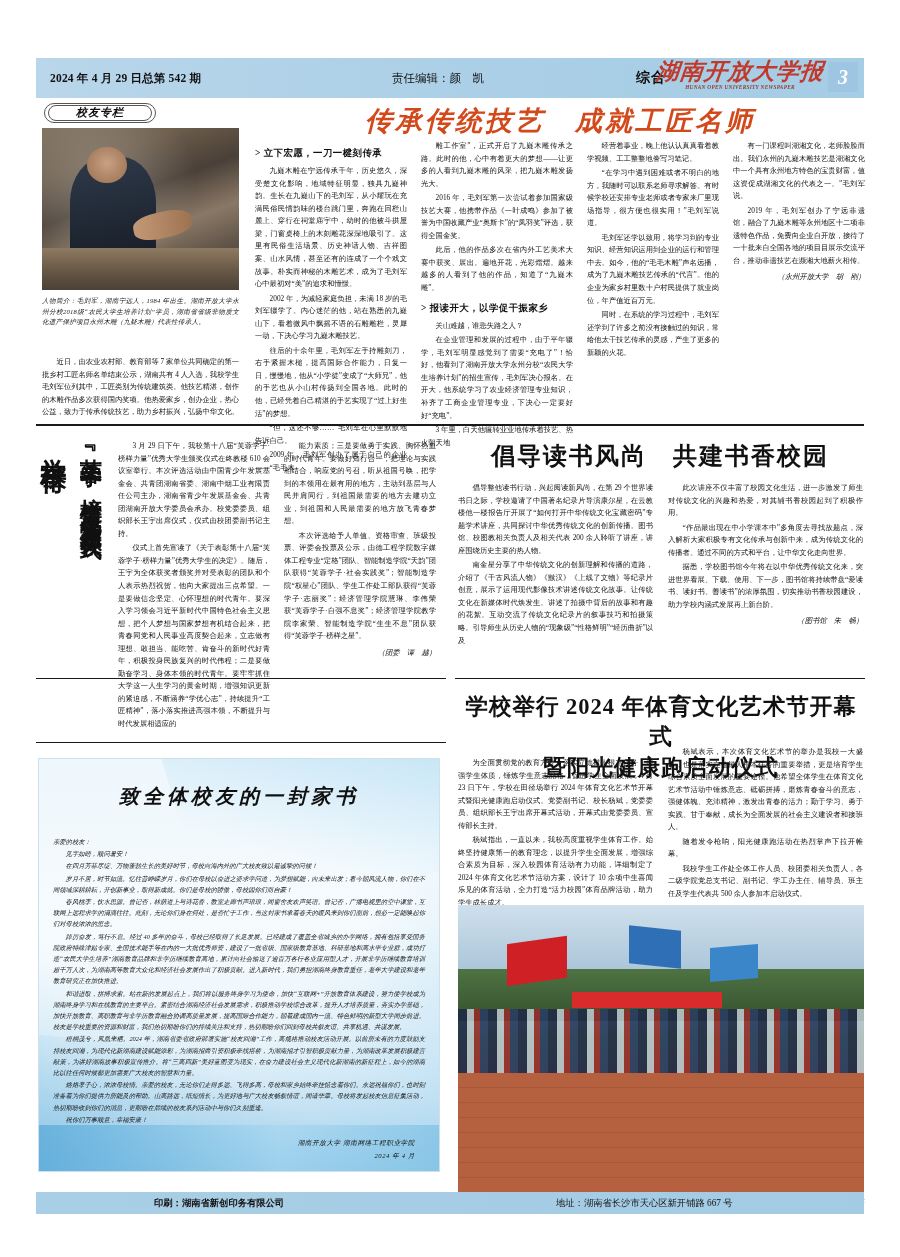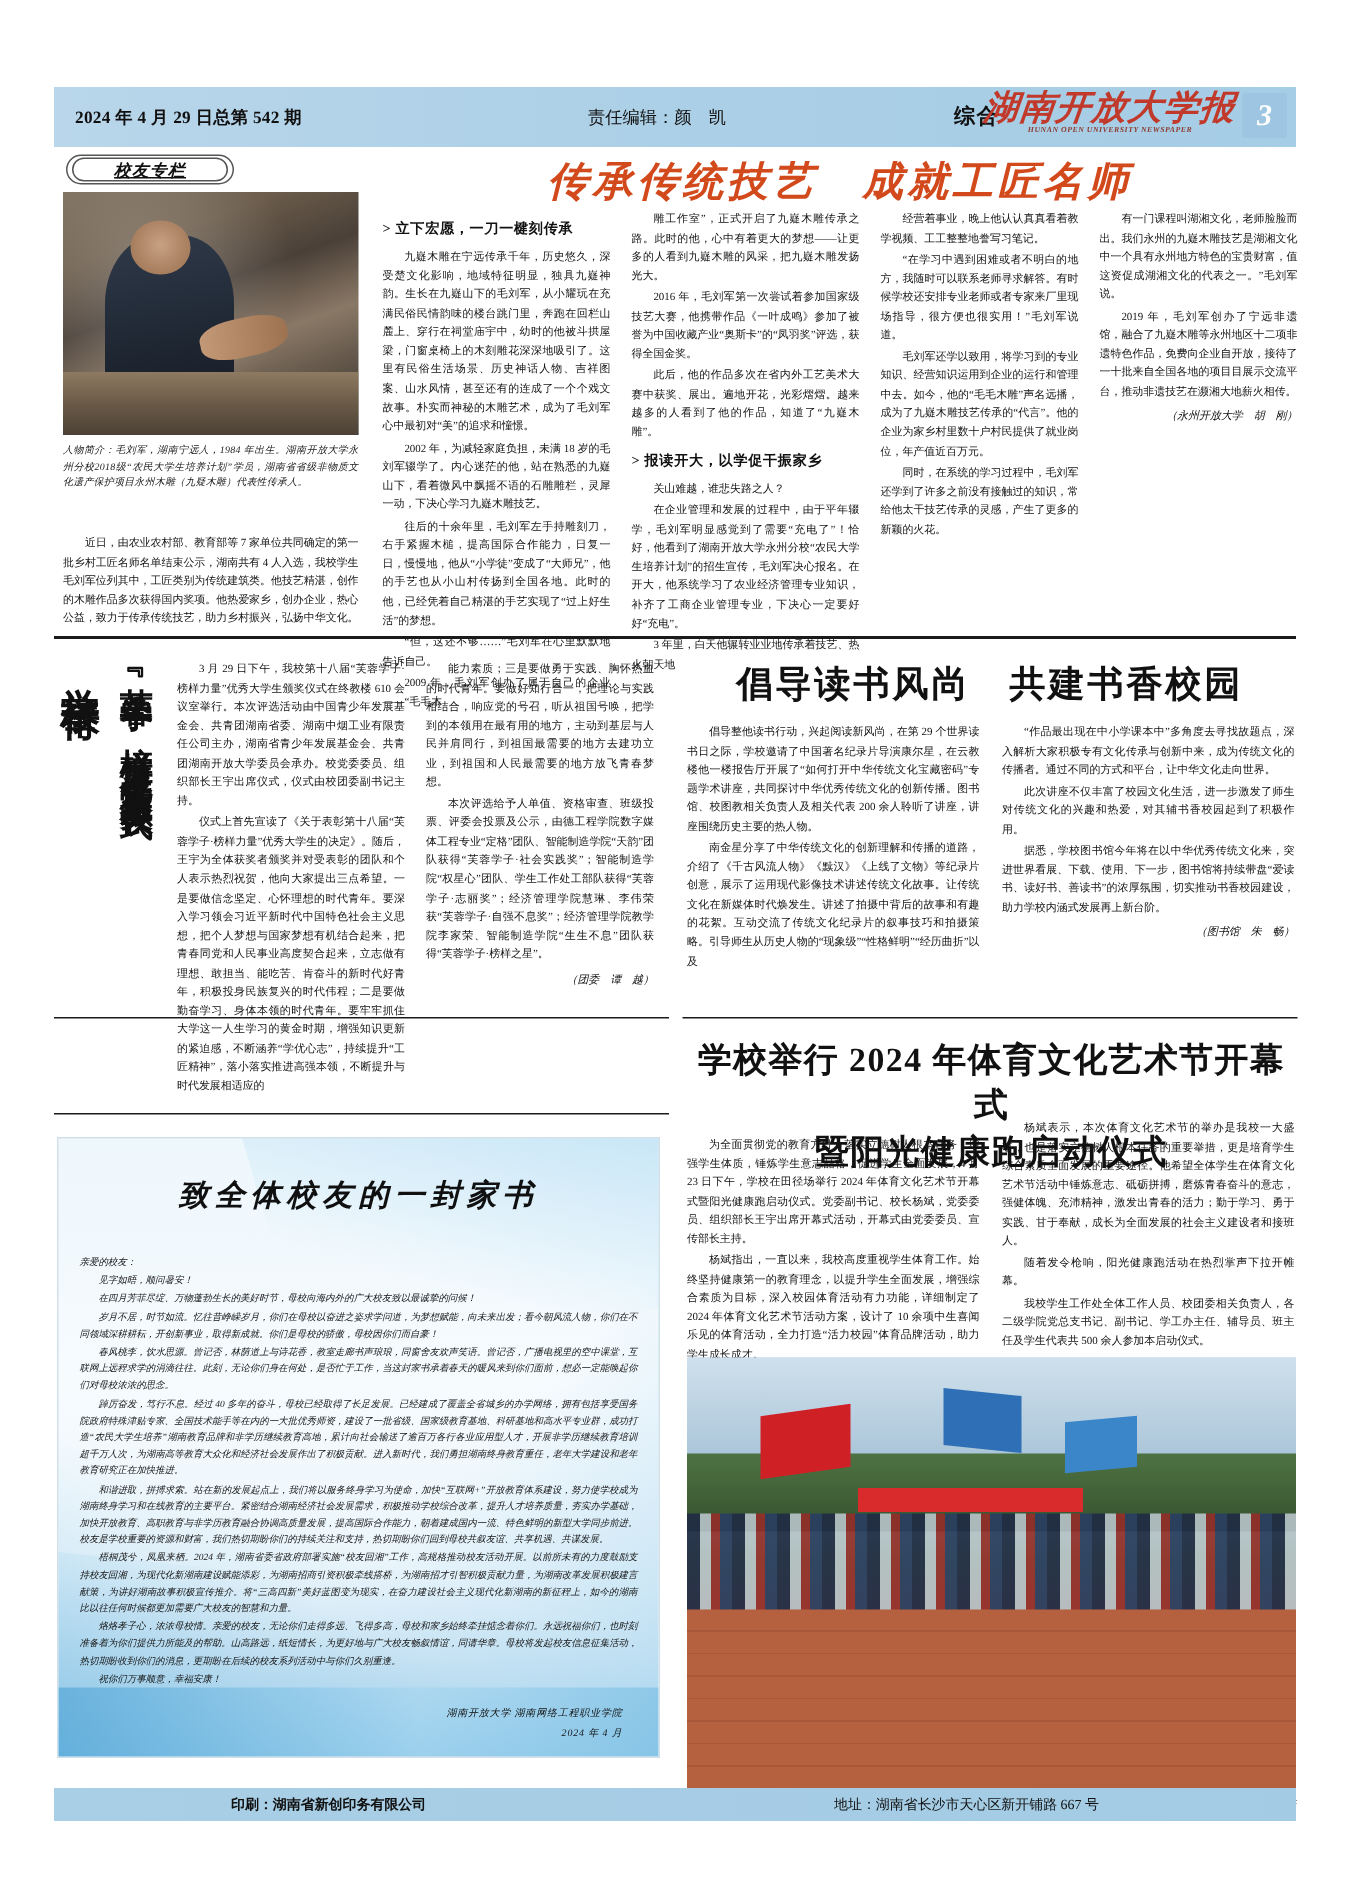--- a/index.html
+++ b/index.html
@@ -98,21 +98,21 @@
   }
   .badge-wrap .outer {
     position:absolute; inset:0;
     border: 1px solid #555;
     border-radius: 11px;
   }
   .badge-wrap .inner {
     position:absolute; left:4px; top:2px; right:4px; bottom:2px;
     border: 1px solid #555;
     border-radius: 9px;
-    display:flex; align-items:flex-start; justify-content:center;text-decoration:underline;
+    display:flex; align-items:flex-end; justify-content:center;
   }
   .badge-text {
     font-weight: bold;
     font-size: 11px;
     font-style: italic;
     letter-spacing: 1px;
     color: #111;
   }
 
   
@@ -458,22 +458,22 @@
     <p>本次评选给予人单值、资格审查、班级投票、评委会投票及公示，由德工程学院数字媒体工程专业“定格”团队、智能制造学院“天韵”团队获得“芙蓉学子·社会实践奖”；智能制造学院“权星心”团队、学生工作处工部队获得“芙蓉学子·志丽奖”；经济管理学院慧琳、李伟荣获“芙蓉学子·自强不息奖”；经济管理学院教学院李家荣、智能制造学院“生生不息”团队获得“芙蓉学子·榜样之星”。</p>
     <p class="byline">（团委　谭　越）</p>
   </div>
 
   <div class="headline-3">倡导读书风尚　共建书香校园</div>
   <div class="col a3c1">
     <p>倡导整他读书行动，兴起阅读新风尚，在第 29 个世界读书日之际，学校邀请了中国著名纪录片导演康尔星，在云教楼他一楼报告厅开展了“如何打开中华传统文化宝藏密码”专题学术讲座，共同探讨中华优秀传统文化的创新传播。图书馆、校图教相关负责人及相关代表 200 余人聆听了讲座，讲座围绕历史主要的热人物。</p>
     <p>南金星分享了中华传统文化的创新理解和传播的道路，介绍了《千古风流人物》《黩汉》《上线了文物》等纪录片创意，展示了运用现代影像技术讲述传统文化故事。让传统文化在新媒体时代焕发生。讲述了拍摄中背后的故事和有趣的花絮。互动交流了传统文化纪录片的叙事技巧和拍摄策略。引导师生从历史人物的“现象级”“性格鲜明”“经历曲折”以及</p>
   </div>
   <div class="col a3c2">
+    <p>此次讲座不仅丰富了校园文化生活，进一步激发了师生对传统文化的兴趣和热爱，对其辅书香校园起到了积极作用。</p>
     <p>“作品最出现在中小学课本中”多角度去寻找故题点，深入解析大家积极专有文化传承与创新中来，成为传统文化的传播者。通过不同的方式和平台，让中华文化走向世界。</p>
-    <p>此次讲座不仅丰富了校园文化生活，进一步激发了师生对传统文化的兴趣和热爱，对其辅书香校园起到了积极作用。</p>
     <p>据悉，学校图书馆今年将在以中华优秀传统文化来，突进世界看展、下载、使用、下一步，图书馆将持续带盘“爱读书、读好书、善读书”的浓厚氛围，切实推动书香校园建设，助力学校内涵式发展再上新台阶。</p>
     <p class="byline">（图书馆　朱　畅）</p>
   </div>
 
   <div class="headline-4">
     <div>学校举行 2024 年体育文化艺术节开幕式</div>
     <div>暨阳光健康跑启动仪式</div>
   </div>
   <div class="col a4c1">
     <p>为全面贯彻党的教育方针，落实立德树人根本任务，增强学生体质，锤炼学生意志品格，促进学生全面发展，4 月 23 日下午，学校在田径场举行 2024 年体育文化艺术节开幕式暨阳光健康跑启动仪式。党委副书记、校长杨斌，党委委员、组织部长王宇出席开幕式活动，开幕式由党委委员、宣传部长主持。</p>

